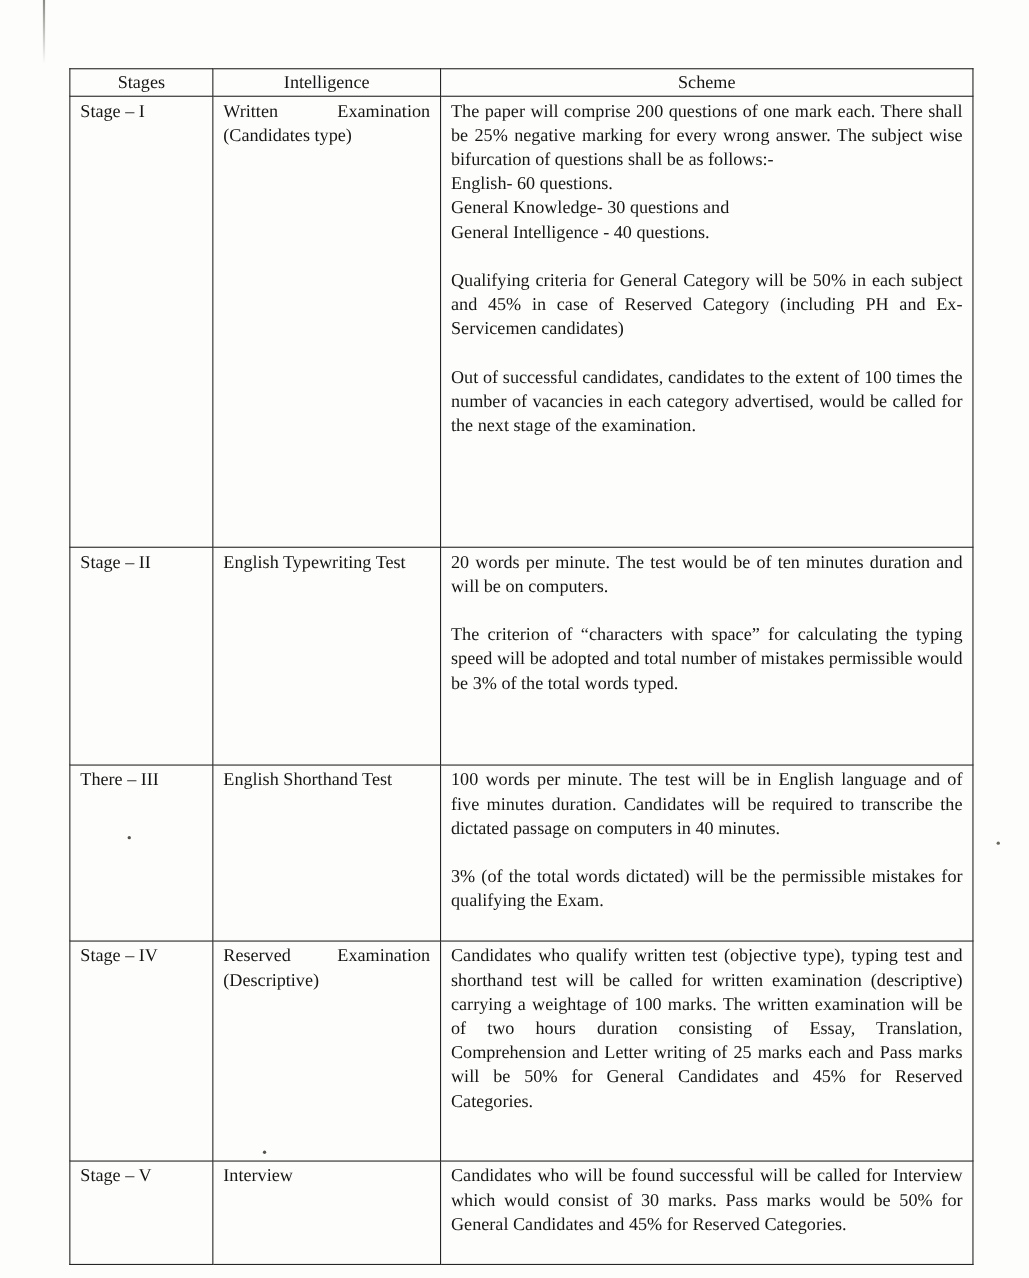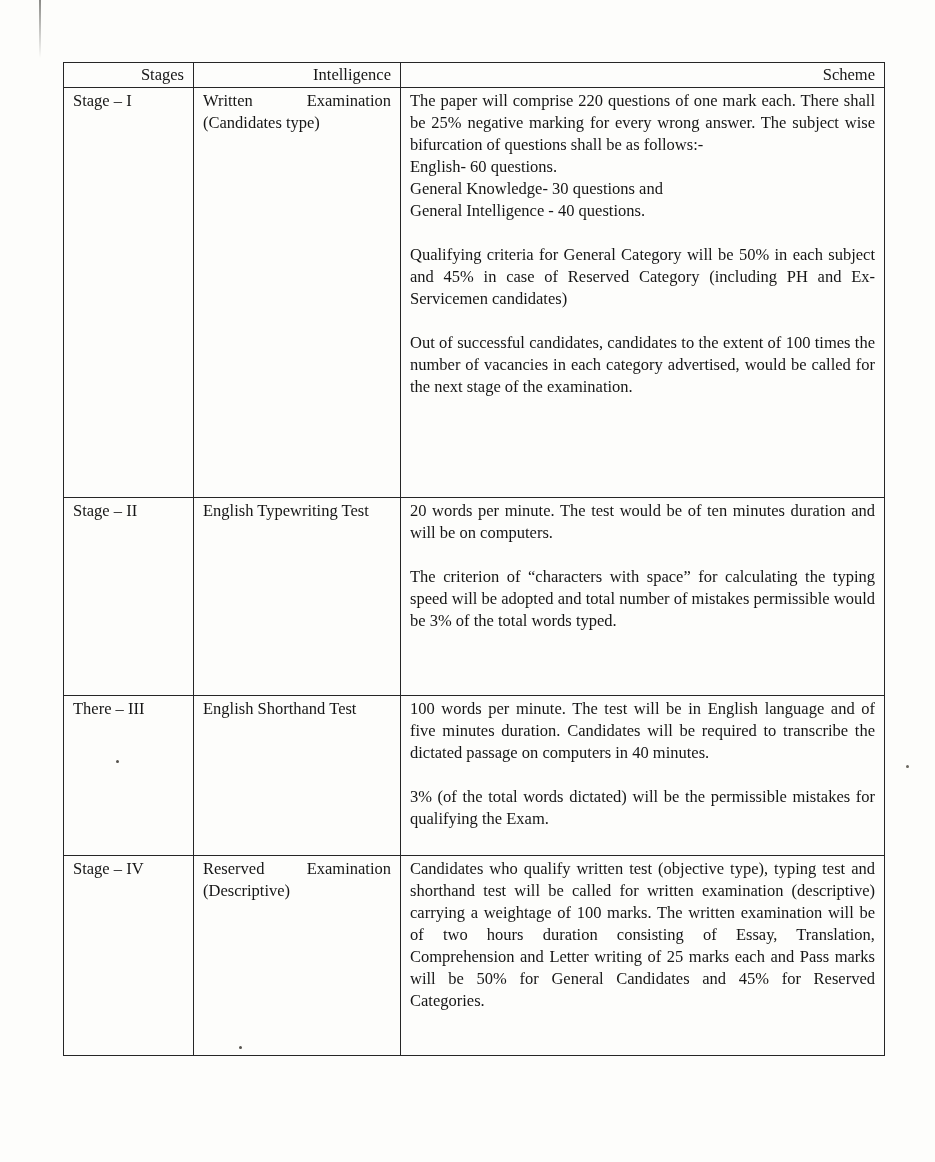--- a/index.html
+++ b/index.html
@@ -48,21 +48,21 @@
   .exam-table th,
   .exam-table td {
     border: 1.5px solid #262626;
     vertical-align: top;
     font-size: 16.5px;
     line-height: 22px;
     padding: 2px 9px 4px 9px;
   }
   .exam-table th {
     font-weight: normal;
-    text-align: right;
+    text-align: center;
     height: 25px;
     padding-top: 1px;
     padding-bottom: 1px;
   }
   td.c-stage { white-space: nowrap; margin-top: 13px; }
   td.c-exam  { text-align: justify; }
   td.c-scheme { text-align: justify; }
   .para { min-height: 22px; }
 
   tr.r1 { height: 410px; }
@@ -93,21 +93,21 @@
         <th>Intelligence</th>
         <th>Scheme</th>
       </tr>
     </thead>
     <tbody>
 
       <tr class="r1">
         <td class="c-stage">Stage – I</td>
         <td class="c-exam">Written Examination (Candidates type)</td>
         <td class="c-scheme">
-          <div class="para">The paper will comprise 220 questions of one mark each. There shall be 25% negative marking for every wrong answer. The subject wise bifurcation of questions shall be as follows:-</div>
+          <div class="para">The paper will comprise 200 questions of one mark each. There shall be 25% negative marking for every wrong answer. The subject wise bifurcation of questions shall be as follows:-</div>
           <div class="para">English- 60 questions.</div>
           <div class="para">General Knowledge- 30 questions and</div>
           <div class="para">General Intelligence - 40 questions.</div>
           <div class="para"></div>
           <div class="para">Qualifying criteria for General Category will be 50% in each subject and 45% in case of Reserved Category (including PH and Ex-Servicemen candidates)</div>
           <div class="para"></div>
           <div class="para">Out of successful candidates, candidates to the extent of 100 times the number of vacancies in each category advertised, would be called for the next stage of the examination.</div>
         </td>
       </tr>
 
@@ -132,16 +132,23 @@
       </tr>
 
       <tr class="r4">
         <td class="c-stage">Stage – IV</td>
         <td class="c-exam">Reserved Examination (Descriptive)</td>
         <td class="c-scheme">
           <div class="para">Candidates who qualify written test (objective type), typing test and shorthand test will be called for written examination (descriptive) carrying a weightage of 100 marks. The written examination will be of two hours duration consisting of Essay, Translation, Comprehension and Letter writing of 25 marks each and Pass marks will be 50% for General Candidates and 45% for Reserved Categories.</div>
         </td>
       </tr>
 
+      <tr class="r5">
+        <td class="c-stage">Stage – V</td>
+        <td class="c-exam">Interview</td>
+        <td class="c-scheme">
+          <div class="para">Candidates who will be found successful will be called for Interview which would consist of 30 marks. Pass marks would be 50% for General Candidates and 45% for Reserved Categories.</div>
+        </td>
+      </tr>
 
     </tbody>
   </table>
 </div>
 
 </body></html>

